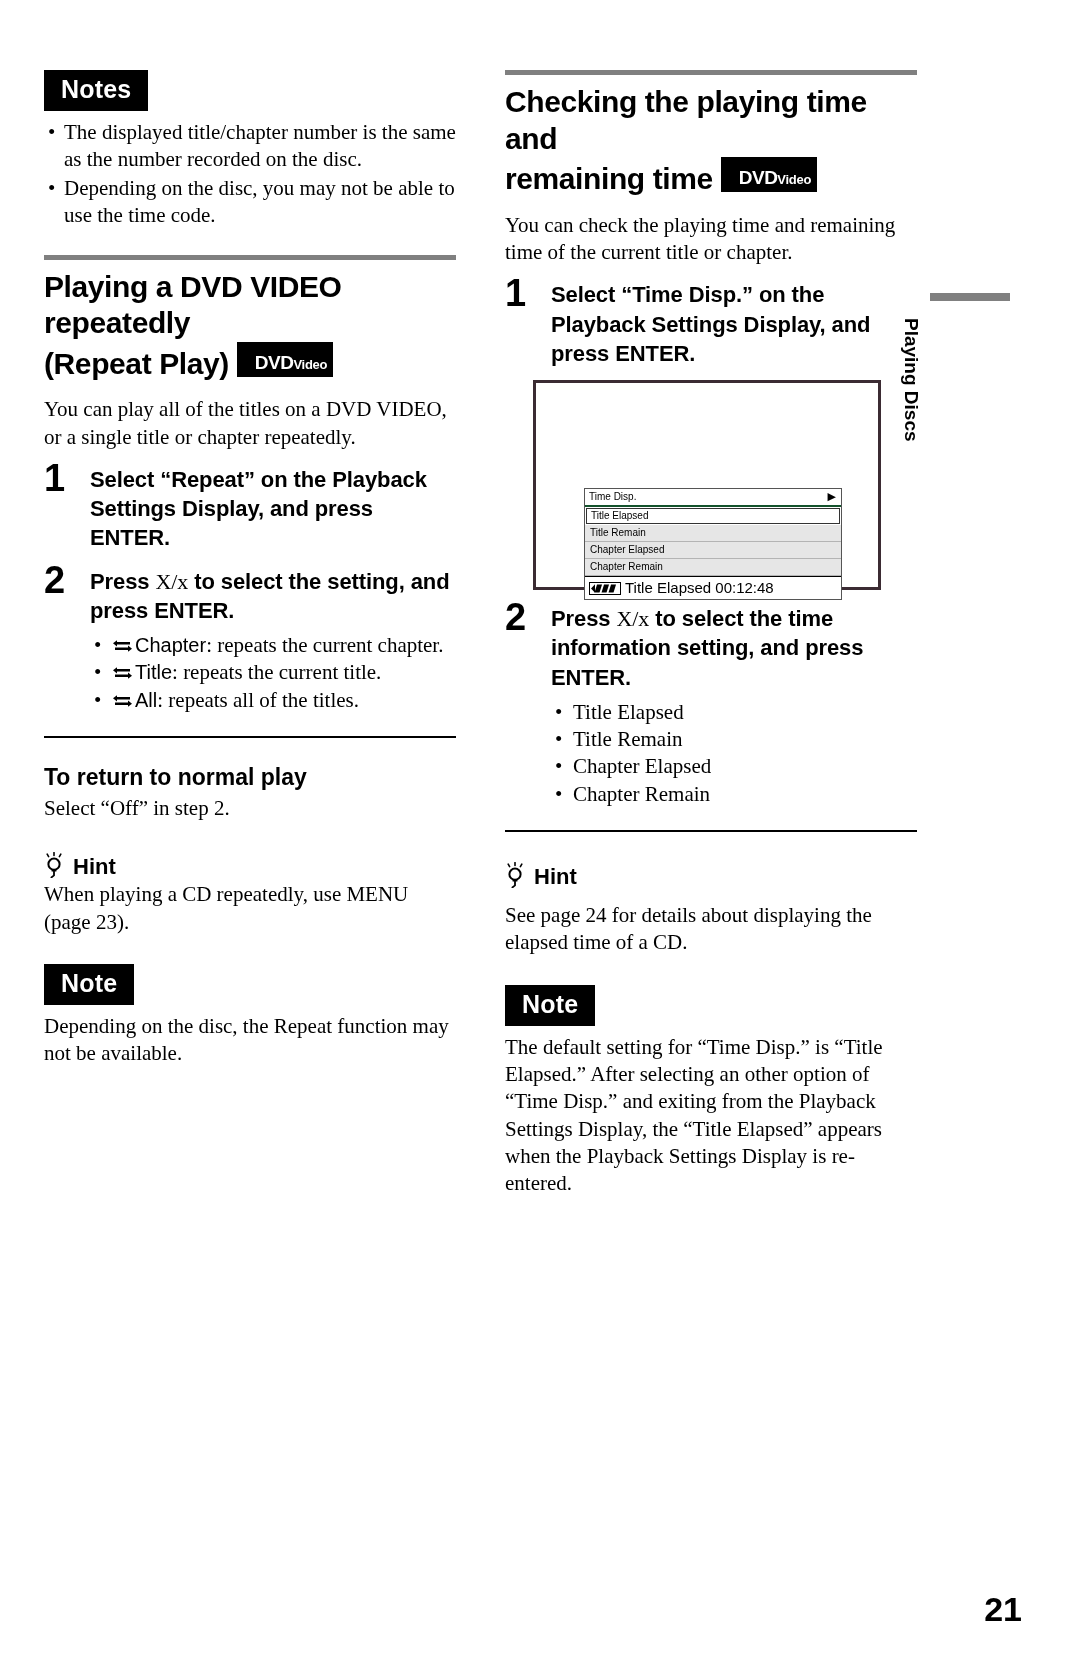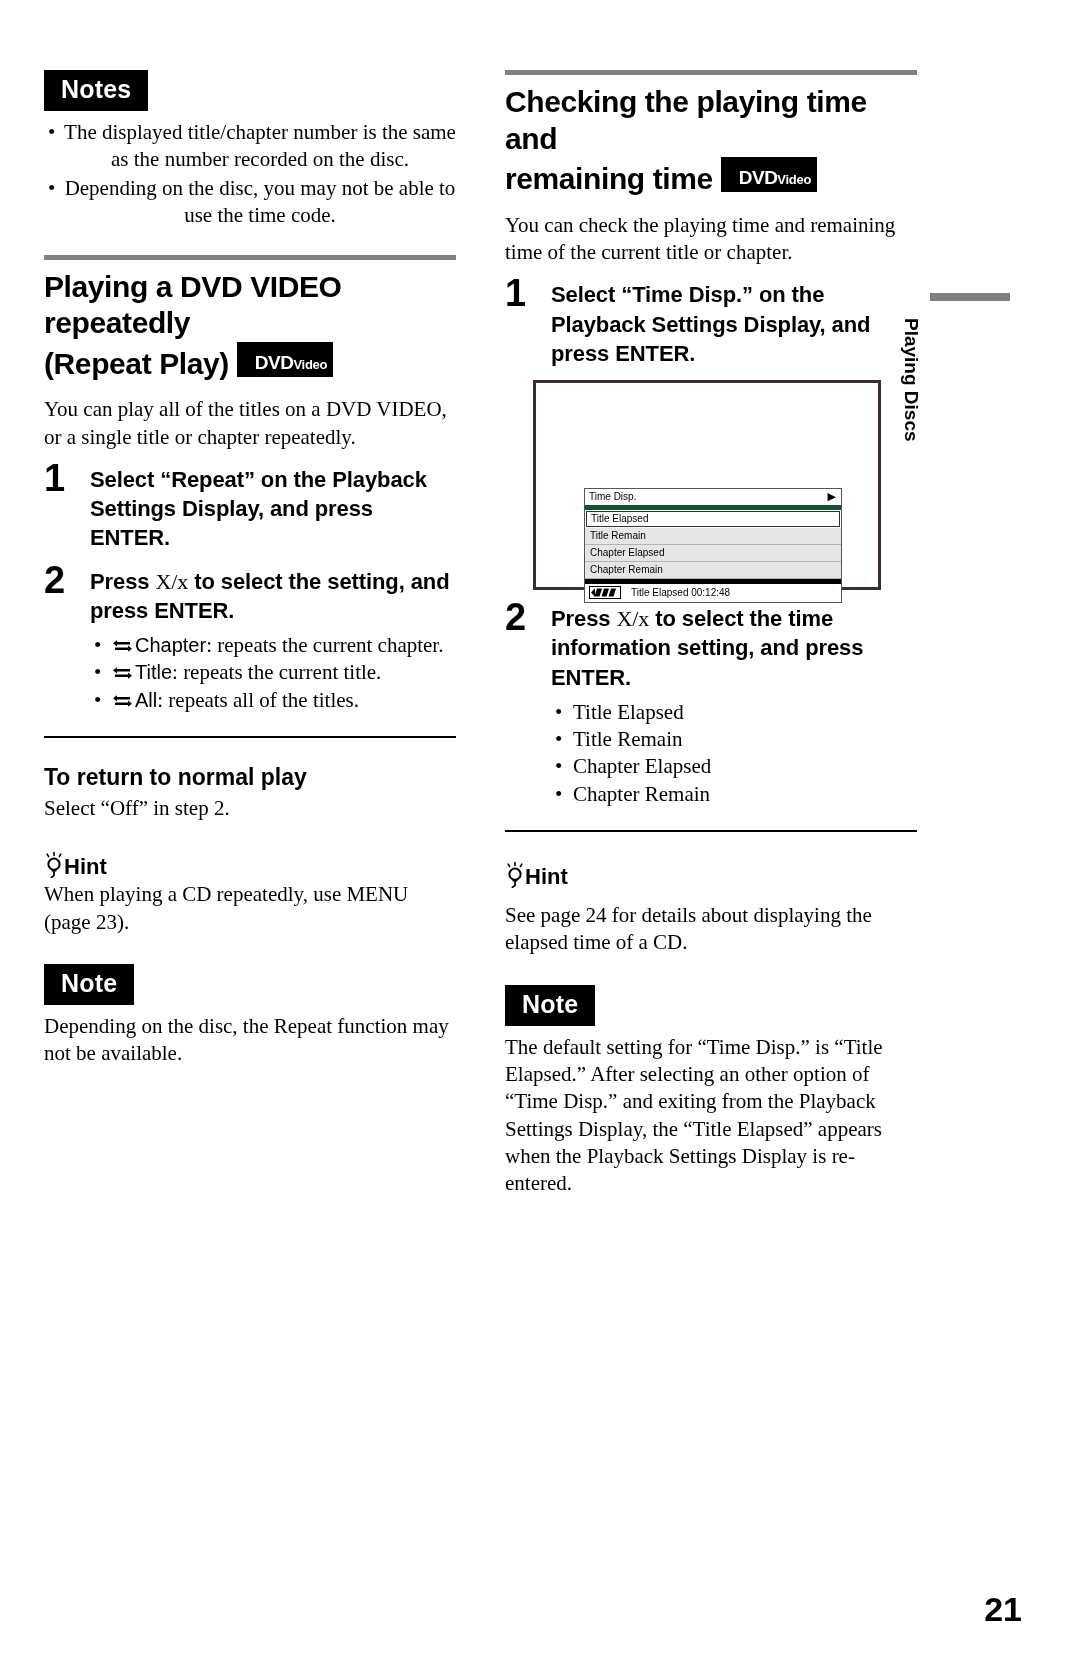--- a/index.html
+++ b/index.html
@@ -62,21 +62,20 @@
     font-weight: bold;
     font-size: 13px;
     letter-spacing: -0.3px;
   }
 
   
   ul.bl {
     list-style: none;
     margin: 8px 0 12px 0;
     padding: 0;
-    text-align: center;
   }
   ul.bl > li {
     position: relative;
     padding-left: 20px;
     font-size: 21px;
     line-height: 1.28;
     margin-bottom: 2px;
   }
   ul.bl > li::before {
     content: "\2022";
@@ -178,20 +177,21 @@
     font-family: "Liberation Sans", sans-serif;
     font-weight: bold;
     font-size: 23px;
     margin: 26px 0 4px 0;
   }
 
   
   .hint-head {
     display: flex;
     align-items: flex-end;
+    gap: 9px;
     margin-top: 30px;
   }
   .hint-head .lbl {
     font-family: "Liberation Sans", sans-serif;
     font-weight: bold;
     font-size: 22px;
     line-height: 1;
   }
   .bulb { width: 20px; height: 26px; display:block; }
 
@@ -212,43 +212,43 @@
     background: #fff;
     border: 1px solid #555;
     font-family: "Liberation Sans", sans-serif;
   }
   .osd-title {
     display: flex;
     justify-content: space-between;
     align-items: center;
     font-size: 10px;
     padding: 2px 5px 3px 4px;
-    border-bottom: 5px solid #14532d;
+    border-bottom: 2px solid #14532d;
     background: #fff;
   }
   .osd-play-arrow { font-size: 11px; line-height: 1; }
   .osd-row {
     font-size: 10px;
     padding: 2px 5px 3px 5px;
     background: #e6e6e6;
     border-bottom: 1px solid #b4b4b4;
   }
   .osd-row.selected {
     background: #ffffff;
     border: 1px solid #333;
     margin: 1px;
     padding: 1px 4px 2px 4px;
   }
   .osd-status {
     display: flex;
     align-items: center;
-    gap: 10px;
-    font-size: 10px;
+    gap: 4px;
+    font-size: 15px;
     padding: 2px 5px 3px 4px;
-    border-top: 5px solid #000000;
+    border-top: 1px solid #000000;
     background: #fff;
   }
   .batt {
     width: 32px; height: 13px;
     display: inline-block;
     position: relative;
   }
 
   
   .side-tab-bar {

